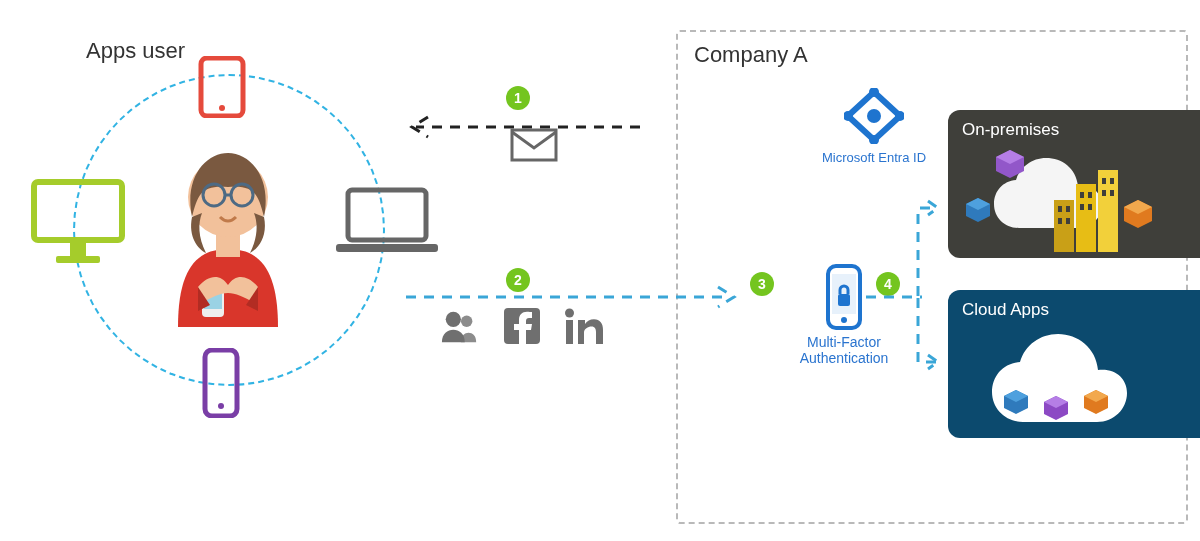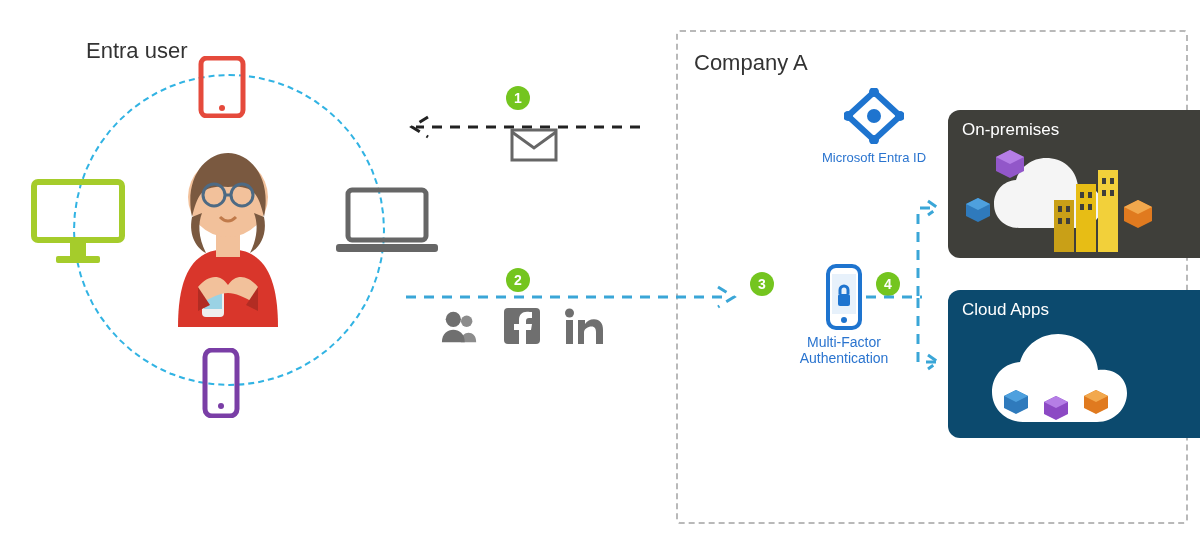--- a/index.html
+++ b/index.html
@@ -71,24 +71,24 @@
 
   
   .tile{position:absolute;left:948px;width:268px;height:148px;border-radius:12px;color:#fff;padding:10px 14px;box-sizing:border-box;font-size:17px}
   .tile-top{top:110px;background:#3f3f3a}
   .tile-bot{top:290px;background:#0c4a6e}
   .tile svg{position:absolute}
 </style>
 </head>
 <body>
 
-<div class="lbl title" style="left:86px;top:38px">Entra user</div>
+<div class="lbl title" style="left:86px;top:38px">Apps user</div>
 
 <div class="company-panel"></div>
-<div class="lbl title" style="left:694px;top:50px">Company A</div>
+<div class="lbl title" style="left:694px;top:42px">Company A</div>
 
 <div class="user-circle"></div>
 
 <div class="device dev-top">
   <svg width="50" height="62" viewBox="0 0 50 62">
       <rect x="4" y="2" width="42" height="58" rx="6" fill="none" stroke="#e54a3c" stroke-width="5"></rect>
       <circle cx="25" cy="52" r="3" fill="#e54a3c"></circle>
     </svg>
 </div>
 <div class="device dev-right">

